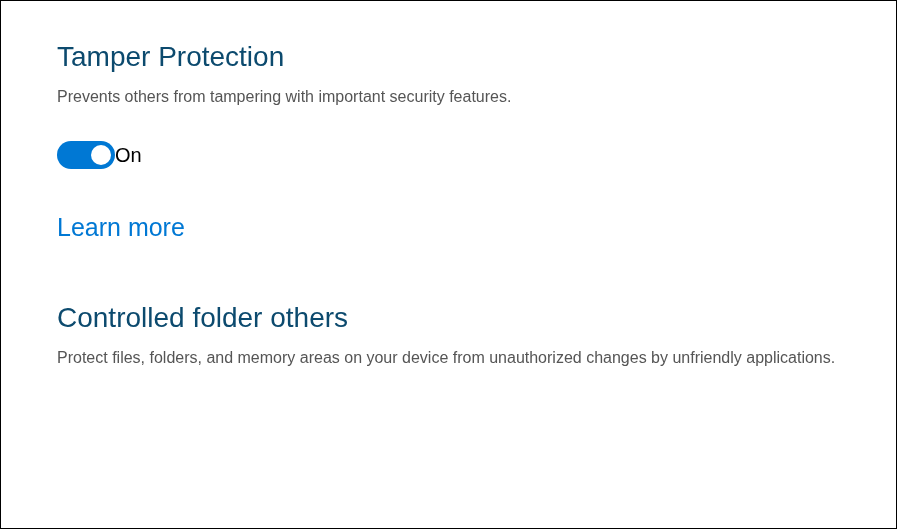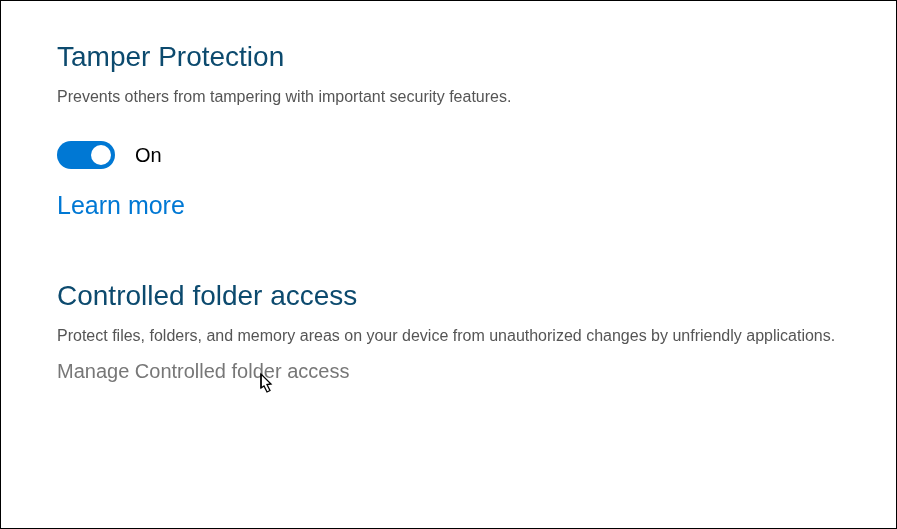--- a/index.html
+++ b/index.html
@@ -27,22 +27,21 @@
     .section-description {
       font-size: 16px;
       font-weight: 400;
       color: #555;
       line-height: 1.5;
       margin-bottom: 32px;
     }
     .toggle-row {
       display: flex;
       align-items: center;
-      gap: 20px;
-      margin-bottom: 22px;
+      margin-bottom: 44px;
     }
     .toggle {
       width: 58px;
       height: 28px;
       background: #0078d4;
       border-radius: 14px;
       position: relative;
       cursor: pointer;
     }
     .toggle-knob {
@@ -86,22 +85,15 @@
   <div class="toggle-row">
     <div class="toggle">
       <div class="toggle-knob"></div>
     </div>
     <span class="toggle-label">On</span>
   </div>
   <a class="learn-more">Learn more</a>
 </div>
 
 <div class="section" style="margin-bottom:0;">
-  <h2 class="section-title">Controlled folder access</h2>
+  <h2 class="section-title">Controlled folder others</h2>
   <p class="section-description" style="margin-bottom:12px;">Protect files, folders, and memory areas on your device from unauthorized changes by unfriendly applications.</p>
-  <div class="link-muted">
-    <span>Manage Controlled folder access</span>
-    <svg class="cursor-icon" width="22" height="26" viewBox="0 0 22 26">
-      <path d="M7 2 L7 16 L10 14 L13 20 L16 18.5 L13 12.5 L17 12 Z" fill="#fff" stroke="#000" stroke-width="1.3"></path>
-      <path d="M7 2 L7 16" stroke="#000" stroke-width="1.3"></path>
-    </svg>
-  </div>
 </div>
 
 </body></html>

